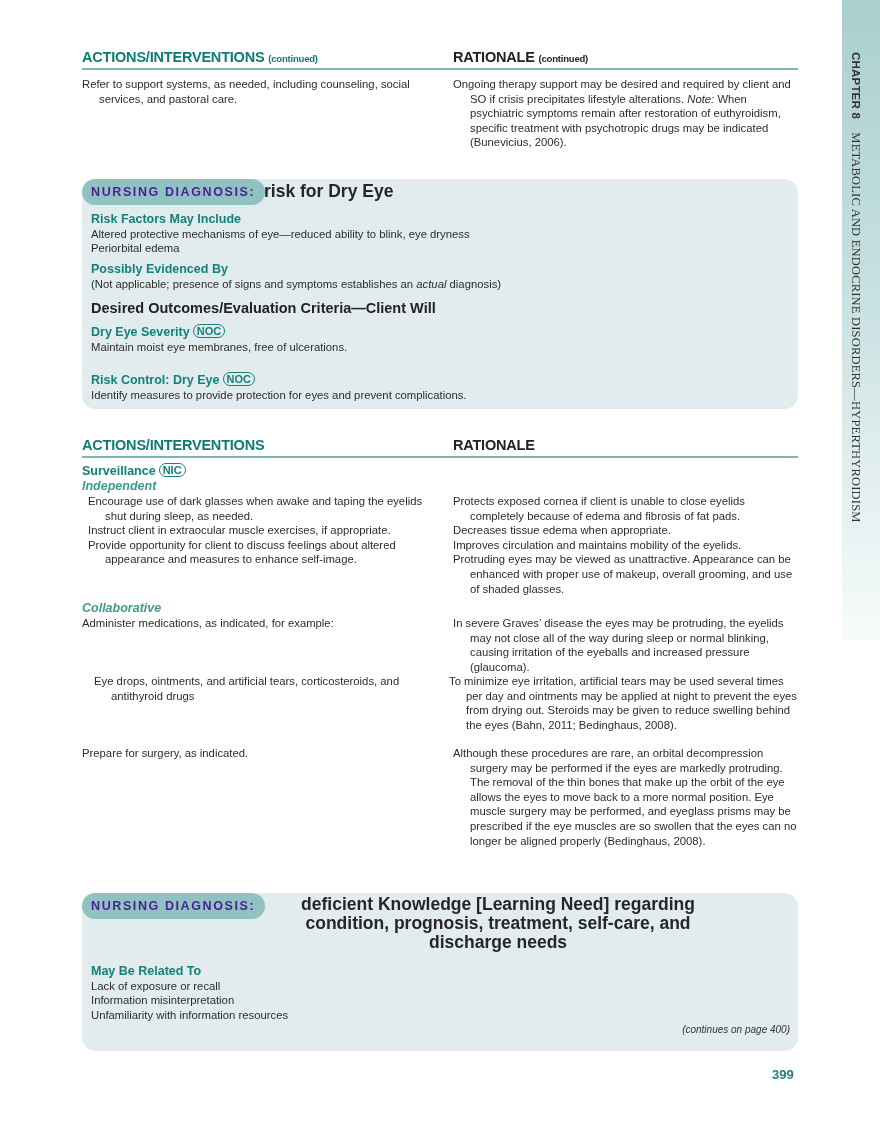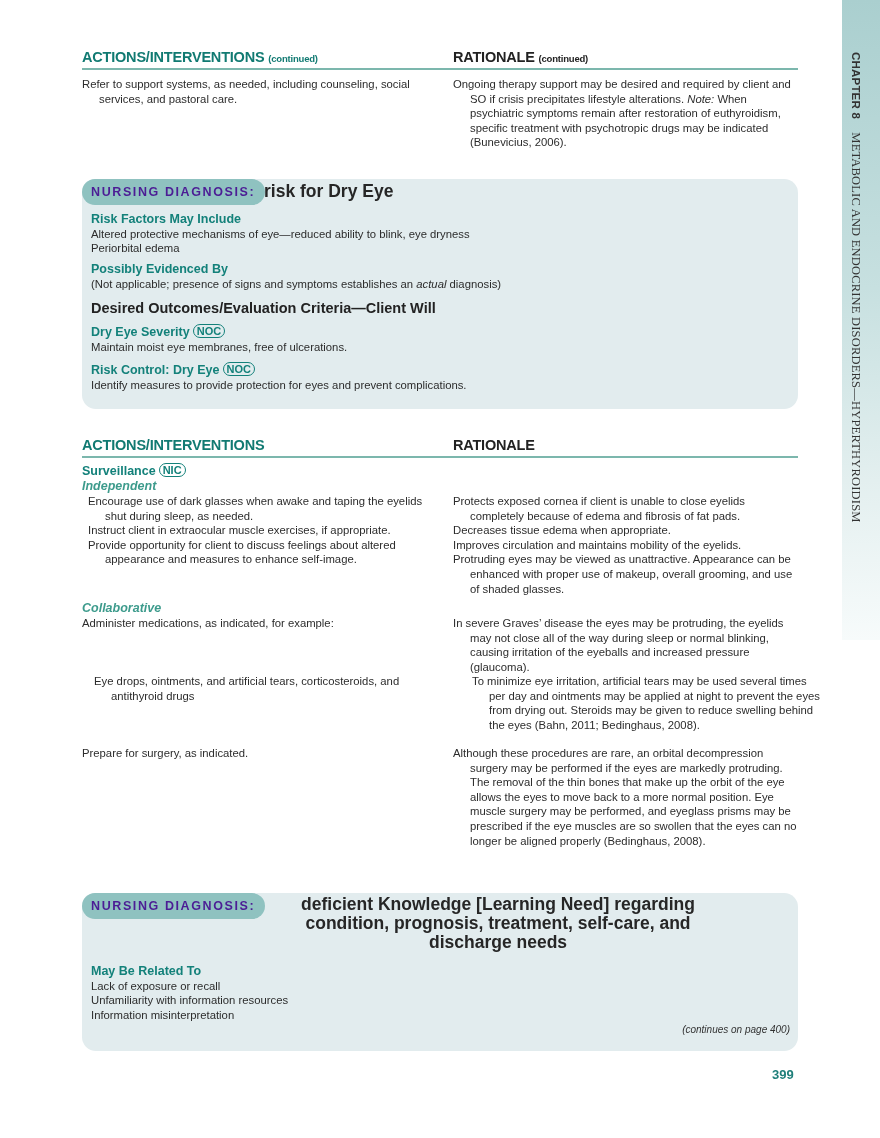--- a/index.html
+++ b/index.html
@@ -91,21 +91,21 @@
       <span>(Not applicable; presence of signs and symptoms establishes an </span><i>actual</i><span> diagnosis)</span>
     </div>
 
     <div class="outcome-head" style="margin-top:9px;">Desired Outcomes/Evaluation Criteria—Client Will</div>
 
     <div class="sub" style="margin-top:8px;">
       <span>Dry Eye Severity</span><span class="badge">NOC</span>
     </div>
     <div class="ptxt">Maintain moist eye membranes, free of ulcerations.</div>
 
-    <div class="sub" style="margin-top:8px;">
+    <div class="sub" style="margin-top:18px;">
       <span>Risk Control: Dry Eye</span><span class="badge">NOC</span>
     </div>
     <div class="ptxt">Identify measures to provide protection for eyes and prevent complications.</div>
   </div>
 </div>
 
 <div class="col-head teal" style="left:82px; top:437px;">ACTIONS/INTERVENTIONS</div>
 <div class="col-head dark" style="left:453px; top:437px;">RATIONALE</div>
 <div class="rule" style="left:82px; top:456px; width:716px;"></div>
 
@@ -126,29 +126,29 @@
   <p class="hang">Improves circulation and maintains mobility of the eyelids.</p>
   <p class="hang">Protruding eyes may be viewed as unattractive. Appearance can be enhanced with proper use of makeup, overall grooming, and use of shaded glasses.</p>
 </div>
 
 <div class="ital-teal" style="position:absolute; left:82px; top:601px;">Collaborative</div>
 <div class="txt hang" style="left:82px; top:616px; width:350px;">Administer medications, as indicated, for example:</div>
 <div class="txt hang" style="left:94px; top:674px; width:340px;">Eye drops, ointments, and artificial tears, corticosteroids, and antithyroid drugs</div>
 <div class="txt hang" style="left:82px; top:746px; width:350px;">Prepare for surgery, as indicated.</div>
 
 <div class="txt hang" style="left:453px; top:616px; width:348px;">In severe Graves’ disease the eyes may be protruding, the eyelids may not close all of the way during sleep or normal blinking, causing irritation of the eyeballs and increased pressure (glaucoma).</div>
-<div class="txt hang" style="left:472px; top:674px; width:348px;">To minimize eye irritation, artificial tears may be used several times per day and ointments may be applied at night to prevent the eyes from drying out. Steroids may be given to reduce swelling behind the eyes (Bahn, 2011; Bedinghaus, 2008).</div>
+<div class="txt hang" style="left:449px; top:674px; width:348px;">To minimize eye irritation, artificial tears may be used several times per day and ointments may be applied at night to prevent the eyes from drying out. Steroids may be given to reduce swelling behind the eyes (Bahn, 2011; Bedinghaus, 2008).</div>
 <div class="txt hang" style="left:453px; top:746px; width:348px;">Although these procedures are rare, an orbital decompression surgery may be performed if the eyes are markedly protruding. The removal of the thin bones that make up the orbit of the eye allows the eyes to move back to a more normal position. Eye muscle surgery may be performed, and eyeglass prisms may be prescribed if the eye muscles are so swollen that the eyes can no longer be aligned properly (Bedinghaus, 2008).</div>
 
 <div class="panel" style="top:893px; height:158px;">
   <div class="nd-pill">NURSING DIAGNOSIS:</div>
   <div class="nd-title" style="left:181px; top:2px; width:470px;">deficient Knowledge [Learning Need] regarding condition, prognosis, treatment, self-care, and discharge needs</div>
 
   <div style="position:absolute; left:9px; top:71px; width:690px;">
     <div class="sub">May Be Related To</div>
     <div class="ptxt">Lack of exposure or recall</div>
+    <div class="ptxt">Information misinterpretation</div>
     <div class="ptxt">Unfamiliarity with information resources</div>
-    <div class="ptxt">Information misinterpretation</div>
   </div>
   <div style="position:absolute; right:8px; top:131px; font-size:10px; font-style:italic; color:#333;">(continues on page 400)</div>
 </div>
 
 <div class="page-num">399</div>
 
 </body></html>

